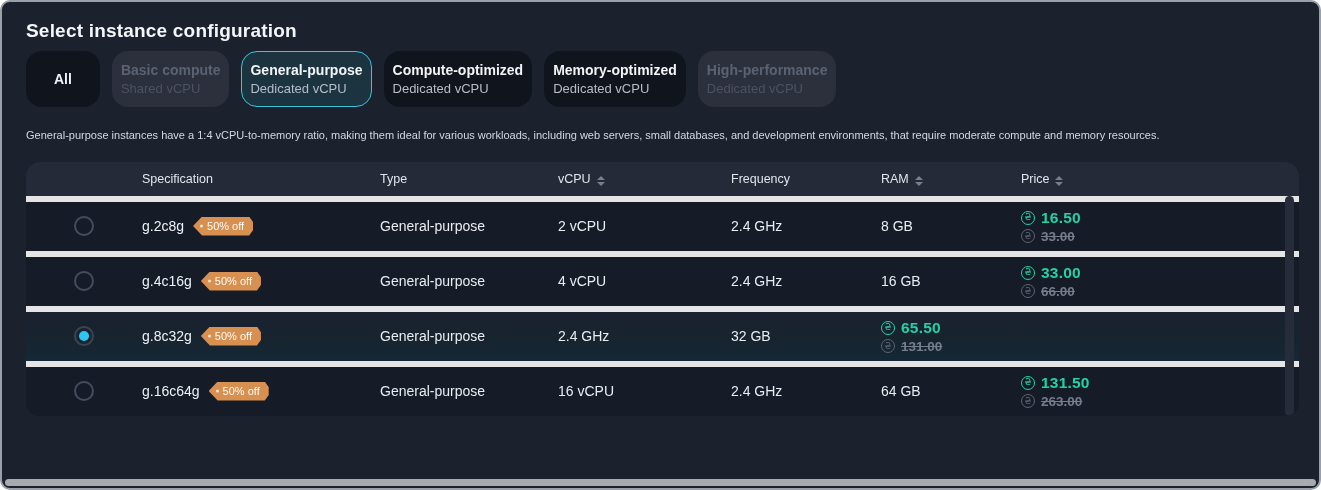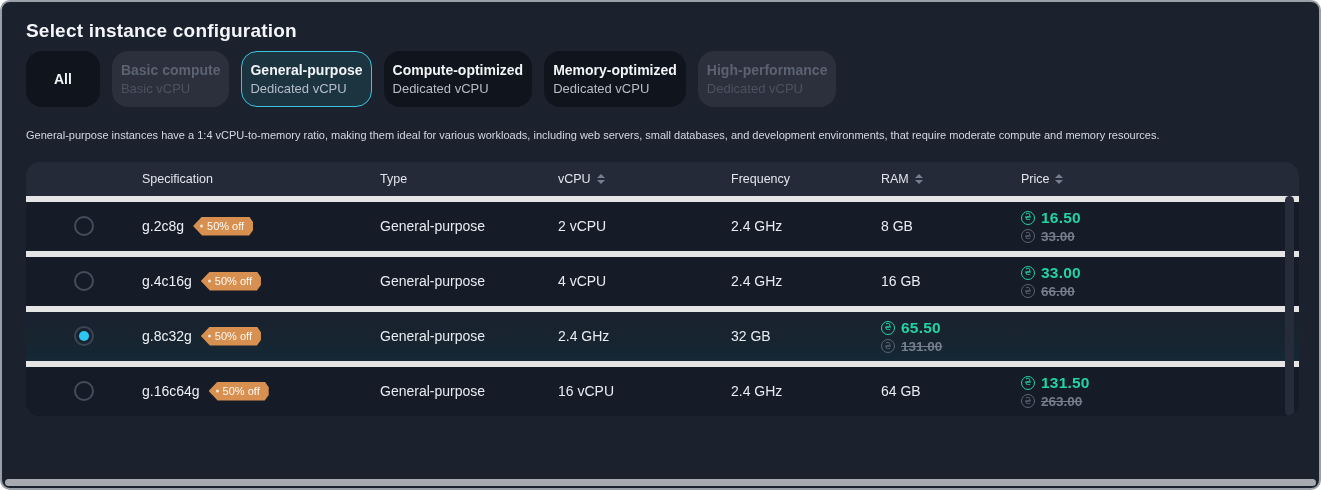--- a/index.html
+++ b/index.html
@@ -29,21 +29,21 @@
 
   .table-wrap {
     position:relative; margin-top:17px; width:1273px; height:254px;
     border-radius:14px; overflow:hidden; background:#161b28;
   }
   .thead, .trow {
     display:grid; grid-template-columns:116px 238px 178px 173px 150px 140px 1fr;
     align-items:center;
   }
   .thead { height:34px; background:#242a38; }
-  .th { color:#e1e5ec; font-size:12.5px; font-weight:500; display:flex; align-items:center; gap:6px; }
+  .th { color:#e1e5ec; font-size:12.5px; font-weight:500; display:flex; align-items:flex-end; gap:6px; }
   .sort { display:inline-flex; flex-direction:column; gap:2px; cursor:pointer; }
   .sort .up    { width:0; height:0; border-left:4px solid transparent; border-right:4px solid transparent; border-bottom:4px solid #767e8f; }
   .sort .down  { width:0; height:0; border-left:4px solid transparent; border-right:4px solid transparent; border-top:4px solid #767e8f; }
 
   .trow { height:55px; background:#161b28; border-top:6px solid #e5e5e5; cursor:pointer; }
   .trow.selected { background:linear-gradient(180deg,#1a2130 0%,#17242f 55%,#142836 100%); }
   .radio-cell { display:flex; justify-content:center; }
   .radio {
     width:20px; height:20px; border-radius:50%; border:2px solid #454d5c;
     display:flex; align-items:center; justify-content:center; background:transparent;
@@ -86,21 +86,21 @@
 
 <div class="window">
   <div class="content">
     <div class="page-title">Select instance configuration</div>
     <div class="pills">
         <div class="pill all">
           <div class="pill-title">All</div>
         </div>
         <div class="pill disabled">
           <div class="pill-title">Basic compute</div>
-          <div class="pill-sub">Basic vCPU</div>
+          <div class="pill-sub">Shared vCPU</div>
         </div>
         <div class="pill selected">
           <div class="pill-title">General-purpose</div>
           <div class="pill-sub">Dedicated vCPU</div>
         </div>
         <div class="pill">
           <div class="pill-title">Compute-optimized</div>
           <div class="pill-sub">Dedicated vCPU</div>
         </div>
         <div class="pill">

